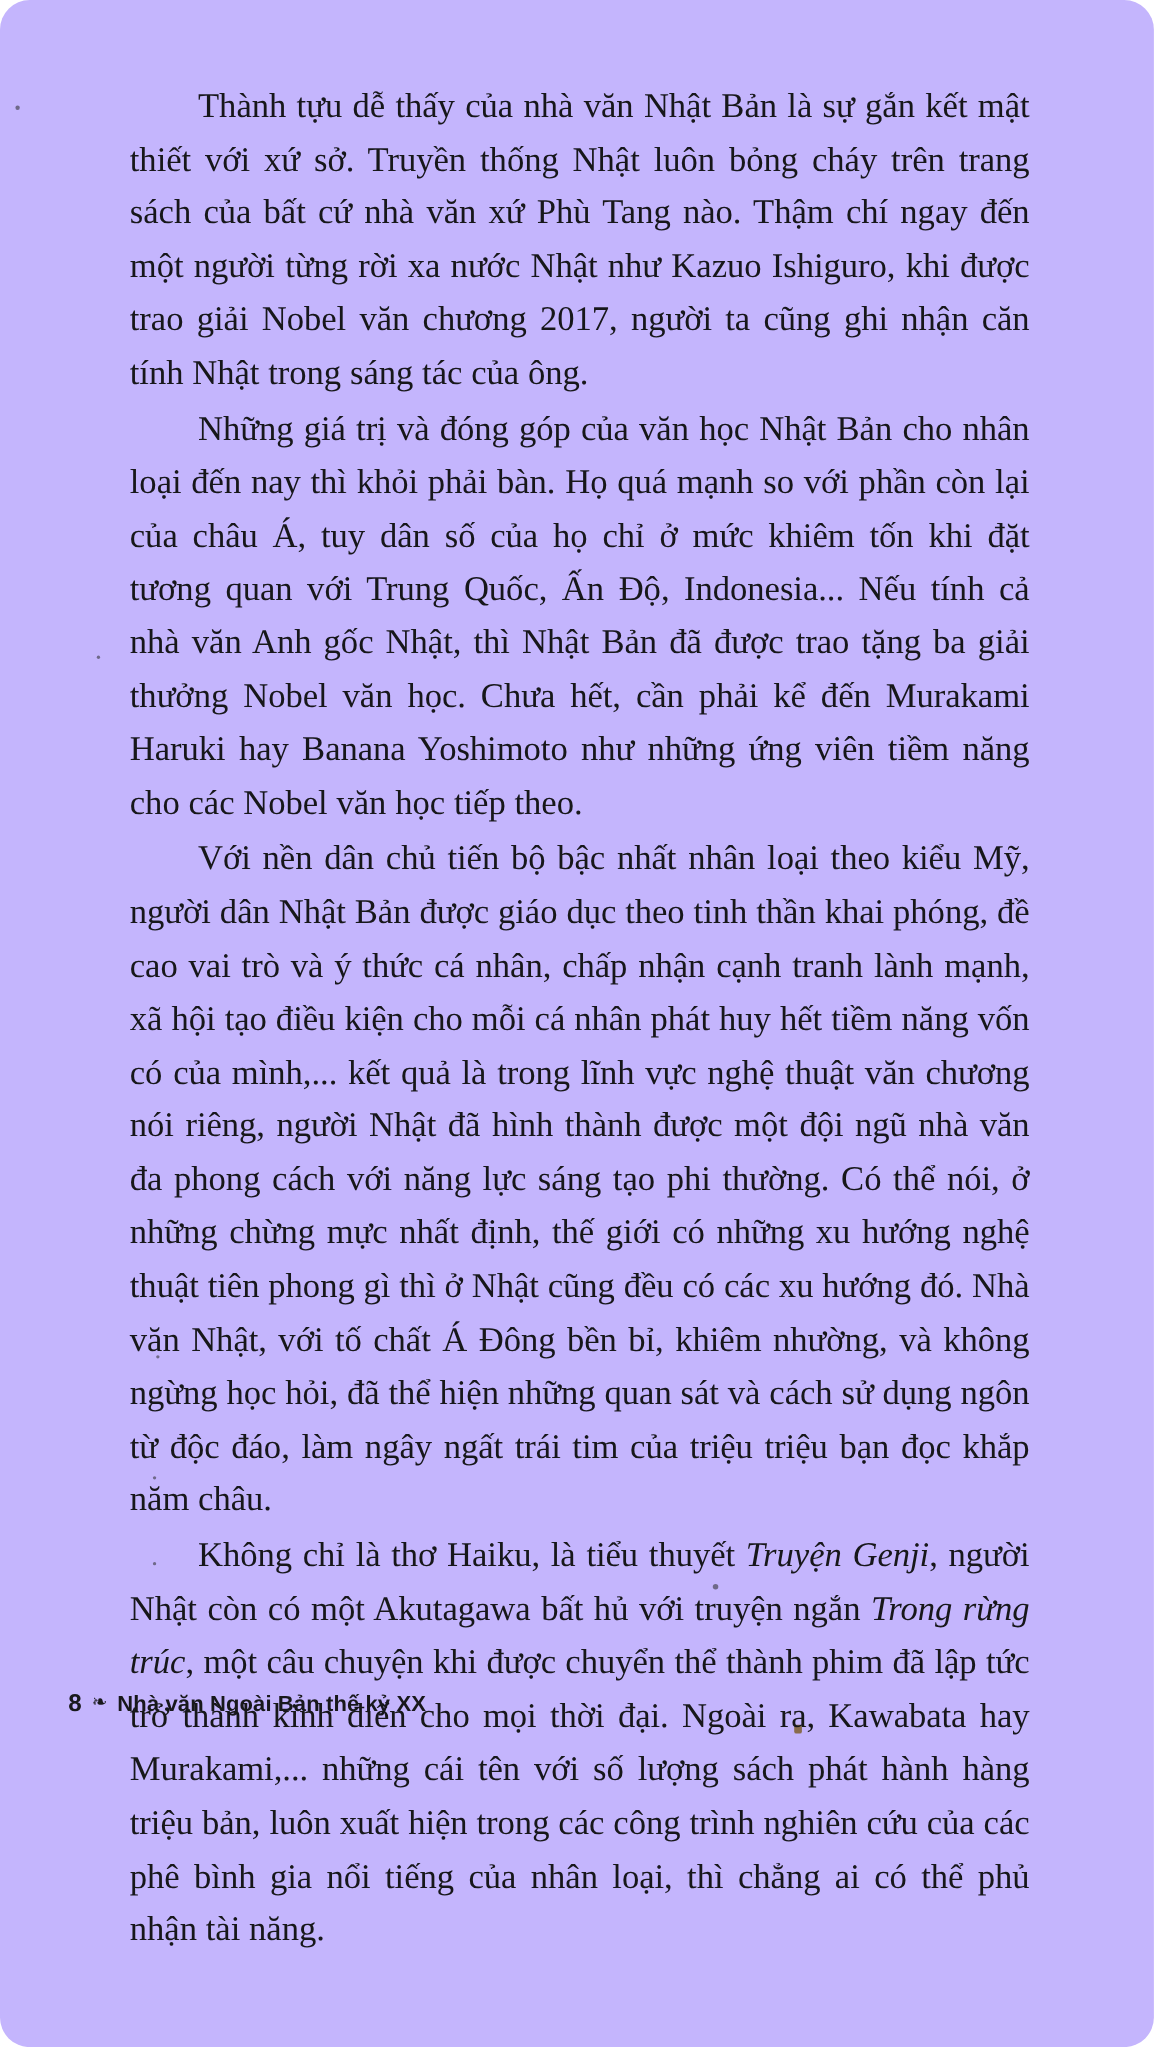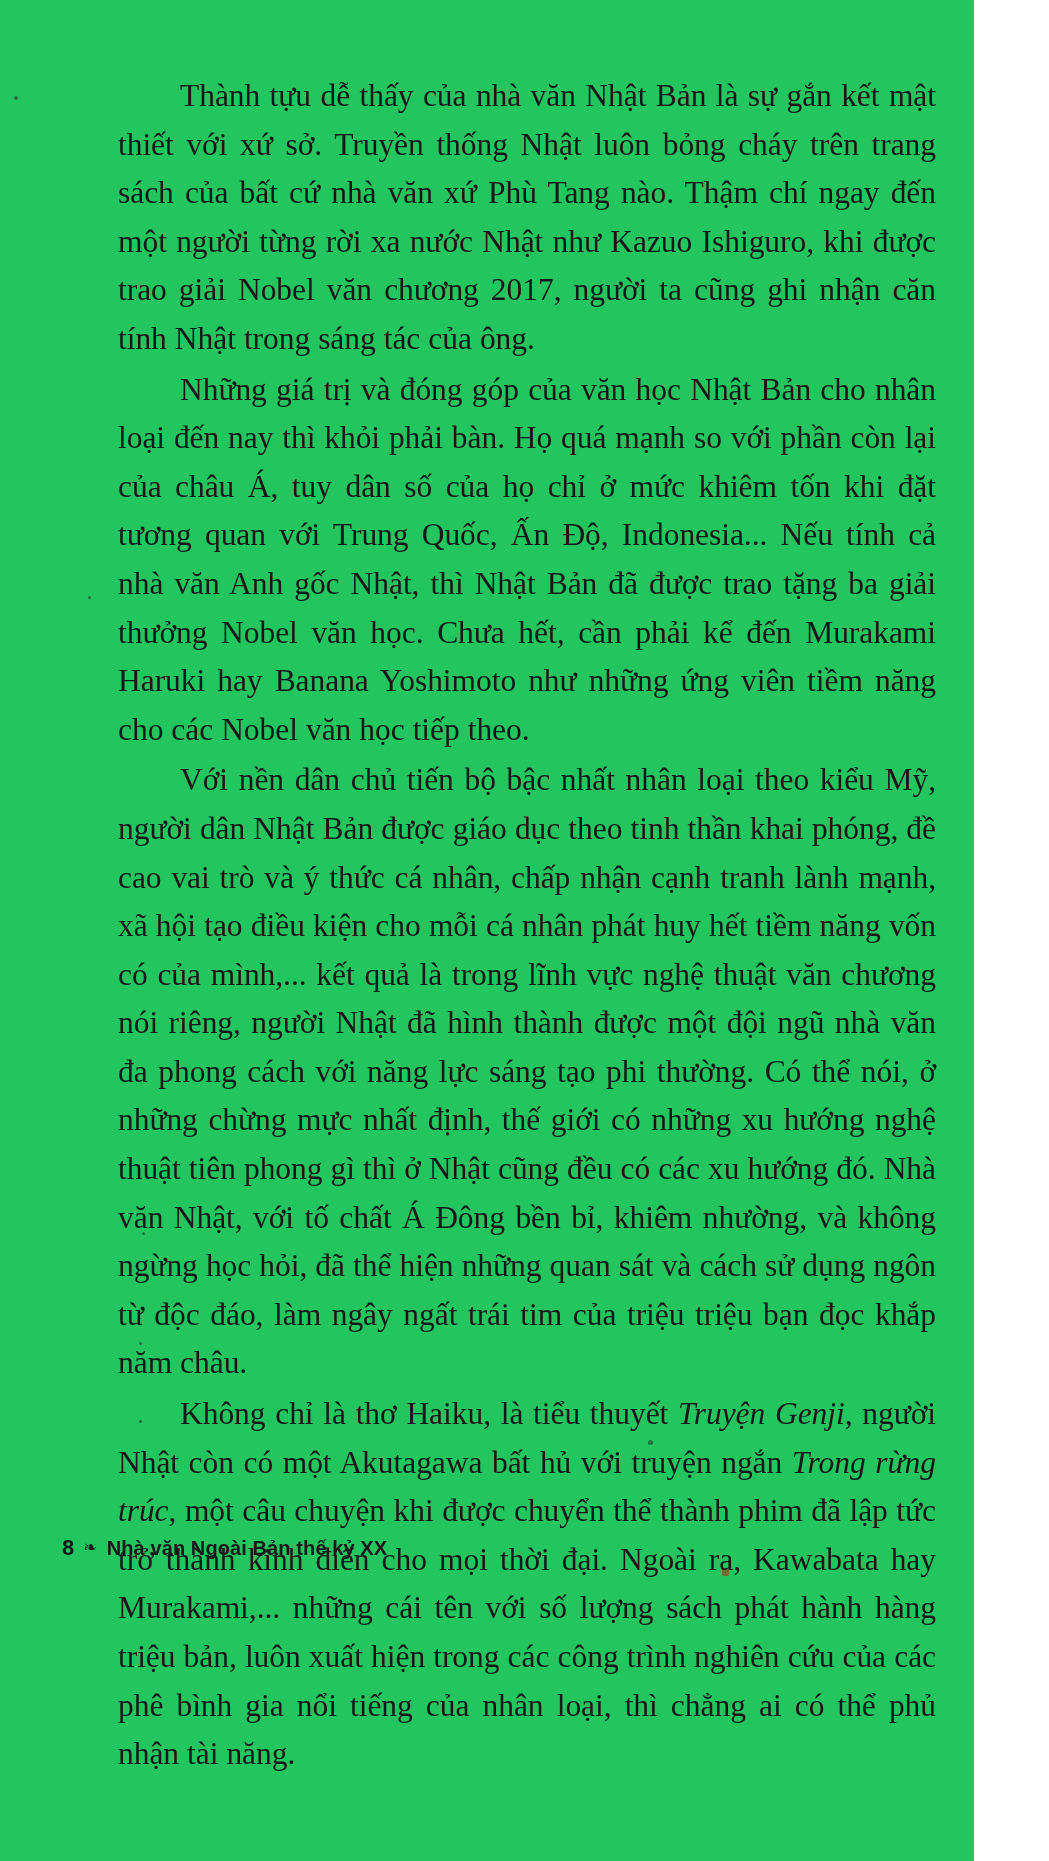--- a/index.html
+++ b/index.html
@@ -2,26 +2,27 @@
 <html><head>
 <meta charset="utf-8">
 <style>
   html, body {
     margin: 0;
     padding: 0;
     background: #ffffff;
   }
   .page {
     position: relative;
-    width: 974px;
+    width: 1049px;
     height: 1861px;
-    background: #22c55e;
+    background: #c4b5fd;
     overflow: hidden;
     font-family: "Liberation Serif", "DejaVu Serif", serif;
     color: #17171a;
+    border-radius: 27px;
   }
   .content {
     position: absolute;
     left: 118px;
     top: 72px;
     width: 818px;
   }
   .para {
     margin: 0 0 2px 0;
     text-align: justify;

